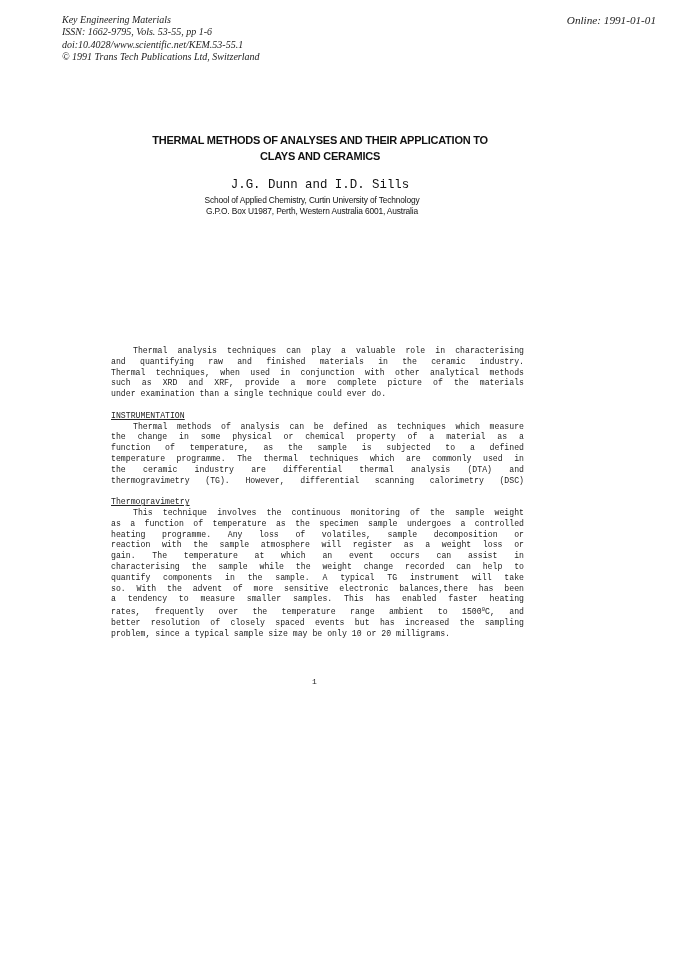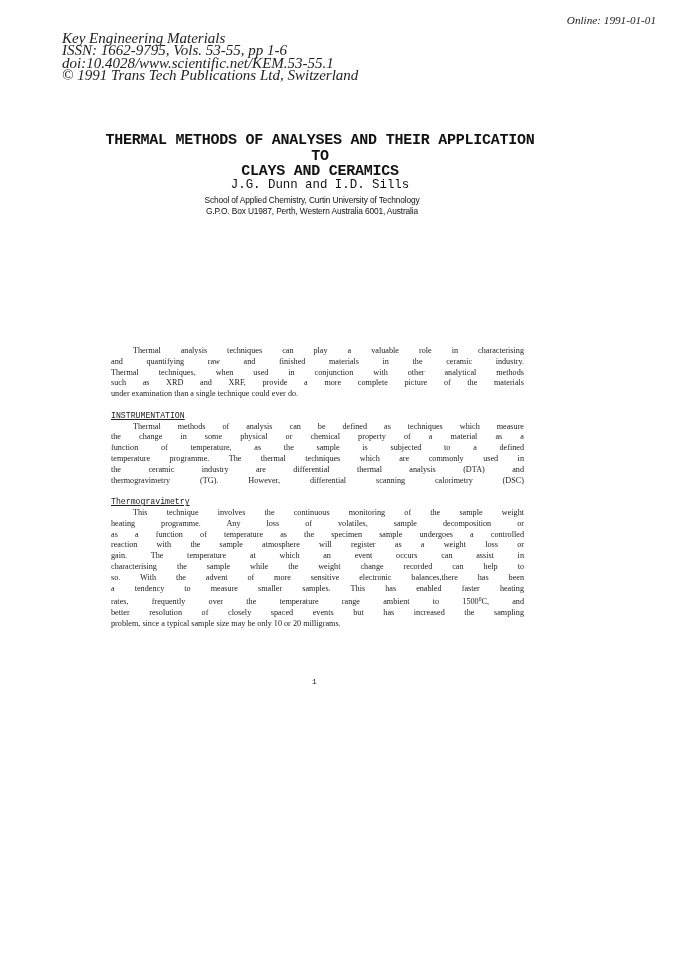--- a/index.html
+++ b/index.html
@@ -1,24 +1,24 @@
 <!DOCTYPE html>
 <html><head>
 <meta charset="utf-8">
 <style>
   html, body { margin: 0; padding: 0; background: #ffffff; }
   body { width: 678px; height: 959px; position: relative; overflow: hidden; color: #111; }
-  .hdr-left { position: absolute; left: 62px; top: 32px; font-family: "Liberation Serif", serif; font-style: italic; font-size: 15px; line-height: 12.4px; color: #222; }
+  .hdr-left { position: absolute; left: 62px; top: 14px; font-family: "Liberation Serif", serif; font-style: italic; font-size: 10px; line-height: 12.4px; color: #222; }
   .hdr-right { position: absolute; right: 22px; top: 14px; font-family: "Liberation Serif", serif; font-style: italic; font-size: 11.2px; line-height: 12.4px; color: #222; }
-  .title { position: absolute; left: 100px; width: 440px; top: 133px; text-align: center; font-family: Liberation Mono, monospace; font-weight: bold; font-size: 15px; line-height: 15.5px; letter-spacing: -0.25px; color: #111; }
+  .title { position: absolute; left: 100px; width: 440px; top: 133px; text-align: center; font-family: Liberation Sans, sans-serif; font-weight: bold; font-size: 11px; line-height: 15.5px; letter-spacing: -0.25px; color: #111; }
   .authors { position: absolute; left: 100px; width: 440px; top: 178px; text-align: center; font-family: Liberation Mono, monospace; font-size: 12.4px; color: #111; }
   .affil { position: absolute; left: 92px; width: 440px; top: 195px; text-align: center; font-family: "Liberation Sans", sans-serif; font-size: 8.4px; line-height: 11px; letter-spacing: -0.15px; color: #111; }
   .body { position: absolute; left: 111px; width: 413px; top: 346px; font-family: "Liberation Mono", monospace; font-size: 8.2px; line-height: 10.8px; color: #222; }
   .para { margin: 0 0 10.8px 0; text-align: justify; text-align-last: left; }
-  .para .ln { display: block; text-align: justify; text-align-last: justify; white-space: normal; font-family: Liberation Serif, serif; }
+  .para .ln { display: block; text-align: justify; text-align-last: justify; white-space: normal; }
   .para .ln.last { text-align-last: left; }
   .indent { padding-left: 22px; }
   .heading { text-decoration: underline; display: block; }
   .sup { font-size: 5.5px; vertical-align: 3px; }
   .pagenum { position: absolute; left: 312px; top: 677px; font-family: "Liberation Mono", monospace; font-size: 8px; color: #222; }
 </style>
 </head>
 <body>
 
 <div class="hdr-left">
@@ -54,25 +54,26 @@
     <span class="ln">the  change  in  some  physical  or  chemical  property  of a material as a</span>
     <span class="ln">function   of  temperature,  as  the  sample  is  subjected  to  a  defined</span>
     <span class="ln">temperature  programme.   The thermal techniques which are commonly used in</span>
     <span class="ln">the   ceramic   industry   are  differential  thermal  analysis  (DTA)  and</span>
     <span class="ln">thermogravimetry  (TG).    However, differential scanning calorimetry (DSC)</span>
   </div>
 
   <div class="para">
     <span class="heading">Thermogravimetry</span>
     <span class="ln indent">This  technique involves the continuous monitoring of the sample weight</span>
+    <span class="ln">as  a function of temperature as the specimen sample undergoes a controlled</span>
     <span class="ln">heating  programme.    Any  loss  of  volatiles,    sample decomposition or</span>
-    <span class="ln">as  a function of temperature as the specimen sample undergoes a controlled</span>
     <span class="ln">reaction  with  the  sample  atmosphere  will  register as a weight loss or</span>
     <span class="ln">gain.      The   temperature  at  which  an  event  occurs  can  assist  in</span>
     <span class="ln">characterising  the  sample  while  the  weight change recorded can help to</span>
+    <span class="ln">quantify  components  in  the  sample.    A typical TG instrument will take</span>
     <span class="ln">so.    With the advent of more sensitive electronic balances,there has been</span>
     <span class="ln">a  tendency  to  measure smaller   samples. This has enabled faster heating</span>
     <span class="ln"><span>rates,  frequently  over  the  temperature  range  ambient  to  1500</span><span class="sup">0</span><span>C, and</span></span>
     <span class="ln">better  resolution  of closely spaced events but has increased the sampling</span>
     <span class="ln last">problem, since a typical sample size may be only 10 or 20 milligrams.</span>
   </div>
 </div>
 
 <div class="pagenum">1</div>
 

